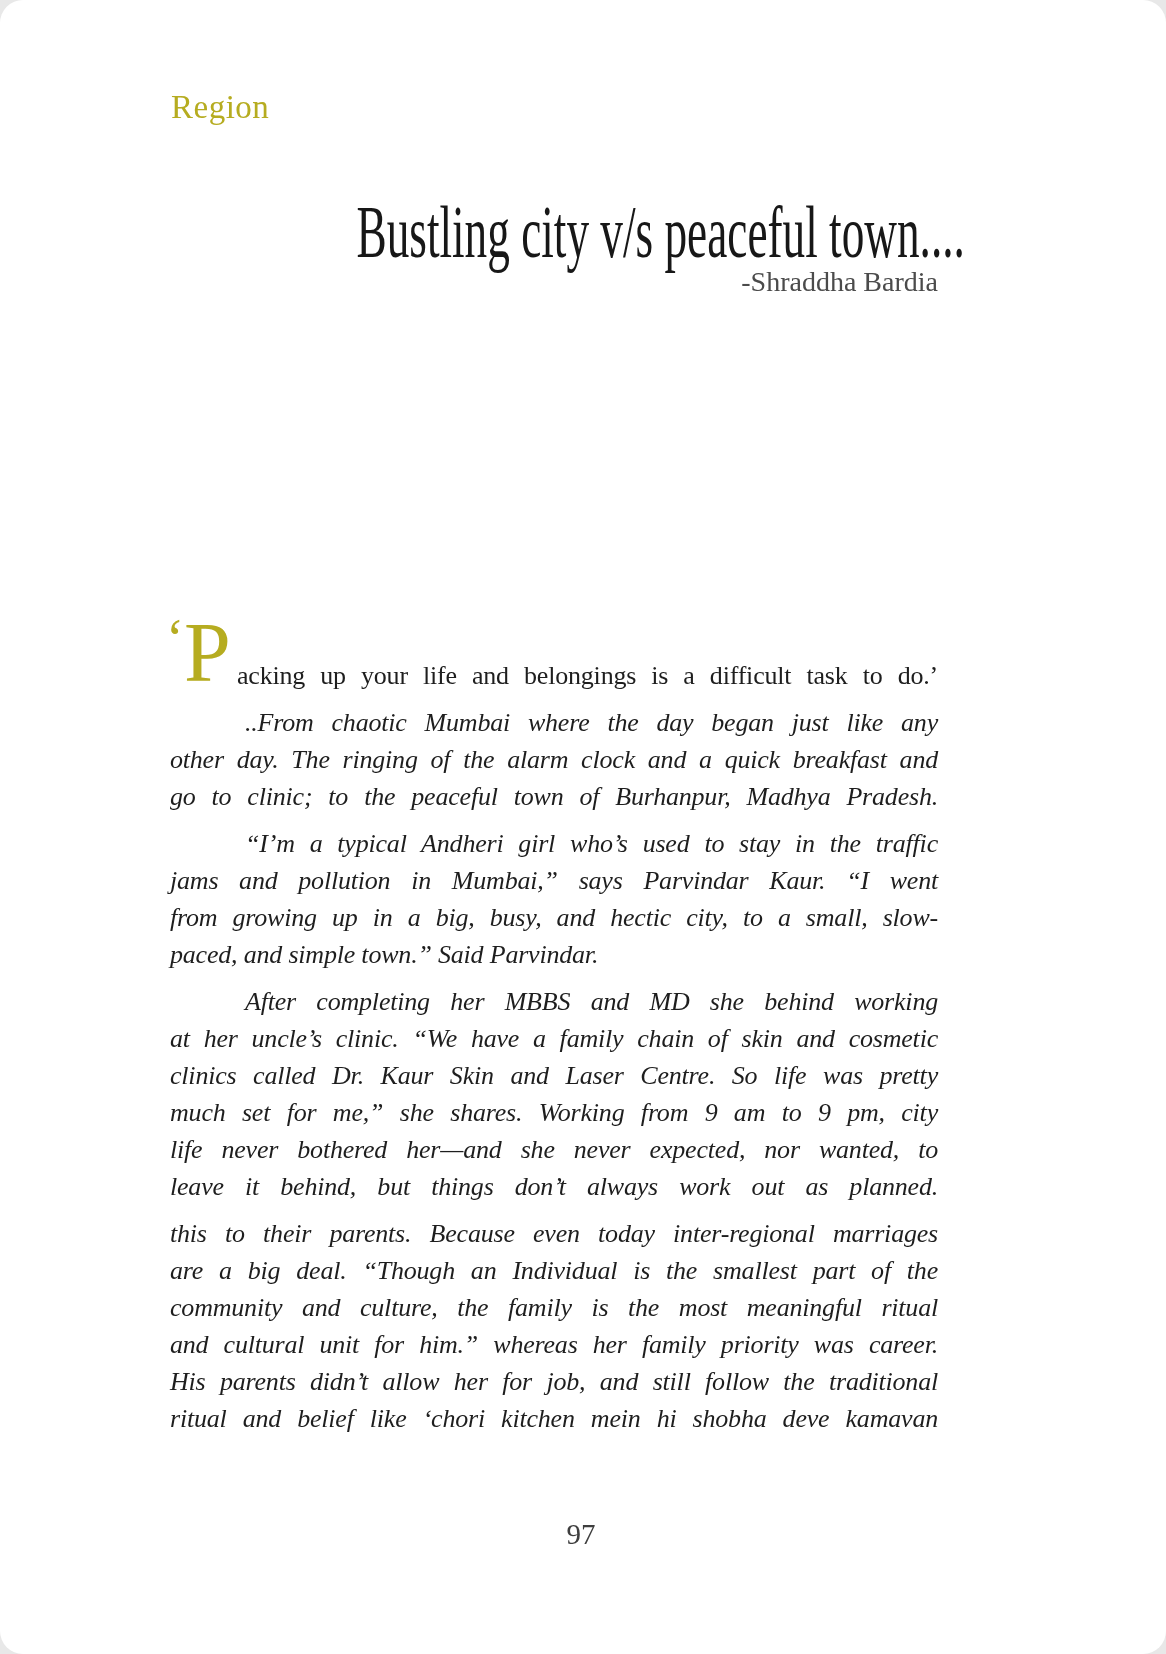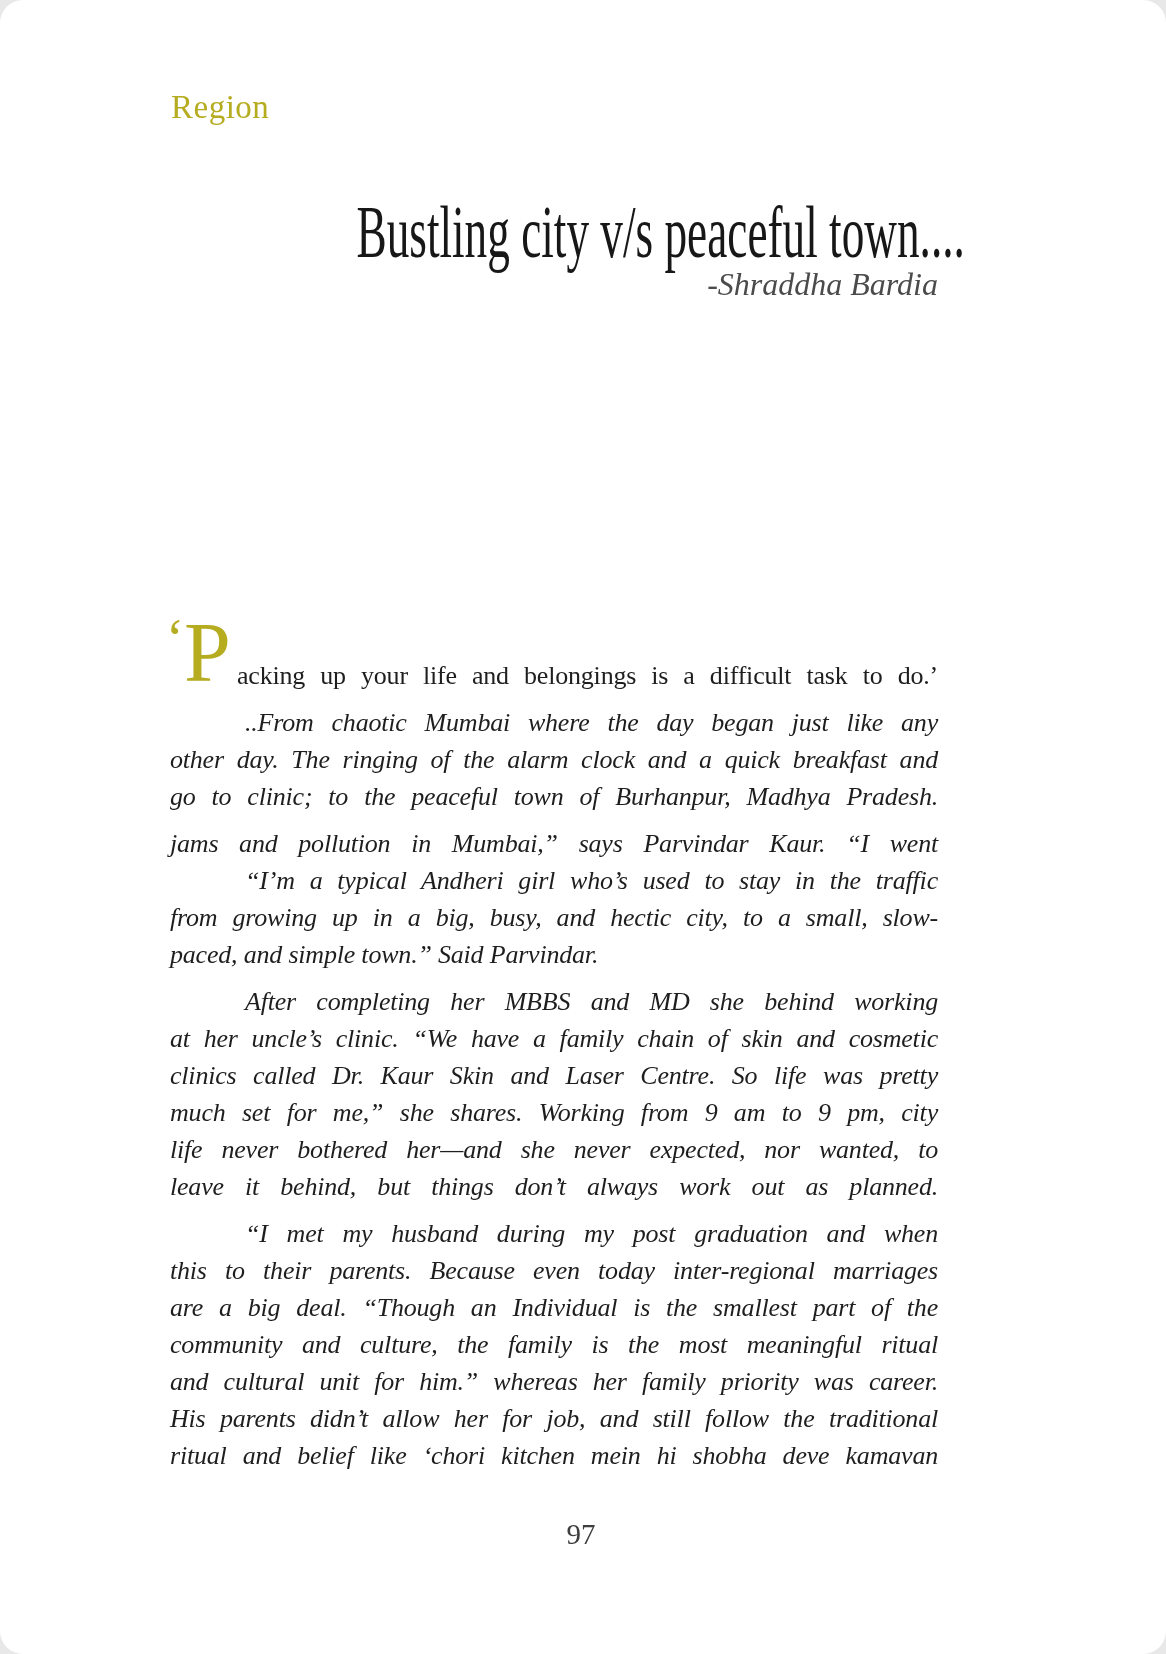--- a/index.html
+++ b/index.html
@@ -35,22 +35,21 @@
     transform-origin: center center;
     white-space: nowrap;
     font-size: 73px;
     line-height: 1;
     color: #171717;
   }
   .byline {
     position: absolute;
     right: 228px;
     top: 266px;
-    font-size: 32px;
-    font-style: italic;
+    font-size: 28px;
     color: #4b4b4b;
   }
   .drop-cap-quote {
     position: absolute;
     left: 166px;
     top: 612px;
     font-size: 54px;
     line-height: 1;
     color: #b6ac20;
   }
@@ -113,35 +112,34 @@
   <div class="body-text" id="body-text">
       <div class="paragraph">
         <div class="line dropcap-line">acking up your life and belongings is a difficult task to do.’</div>
       </div>
       <div class="paragraph">
         <div class="line indent">..From chaotic Mumbai where the day began just like any</div>
         <div class="line">other day. The ringing of the alarm clock and a quick breakfast and</div>
         <div class="line">go to clinic; to the peaceful town of Burhanpur, Madhya Pradesh.</div>
       </div>
       <div class="paragraph">
+        <div class="line indent">“I’m a typical Andheri girl who’s used to stay in the traffic</div>
         <div class="line">jams and pollution in Mumbai,” says Parvindar Kaur. “I went</div>
-        <div class="line indent">“I’m a typical Andheri girl who’s used to stay in the traffic</div>
         <div class="line">from growing up in a big, busy, and hectic city, to a small, slow-</div>
         <div class="line last">paced, and simple town.” Said Parvindar.</div>
       </div>
       <div class="paragraph">
         <div class="line indent">After completing her MBBS and MD she behind working</div>
         <div class="line">at her uncle’s clinic. “We have a family chain of skin and cosmetic</div>
         <div class="line">clinics called Dr. Kaur Skin and Laser Centre. So life was pretty</div>
         <div class="line">much set for me,” she shares. Working from 9 am to 9 pm, city</div>
         <div class="line">life never bothered her—and she never expected, nor wanted, to</div>
         <div class="line">leave it behind, but things don’t always work out as planned.</div>
       </div>
       <div class="paragraph">
-        <div class="line indent">“I met my husband during my post graduation and when</div>
         <div class="line">this to their parents. Because even today inter-regional marriages</div>
         <div class="line">are a big deal. “Though an Individual is the smallest part of the</div>
         <div class="line">community and culture, the family is the most meaningful ritual</div>
         <div class="line">and cultural unit for him.” whereas her family priority was career.</div>
         <div class="line">His parents didn’t allow her for job, and still follow the traditional</div>
         <div class="line">ritual and belief like ‘chori kitchen mein hi shobha deve kamavan</div>
       </div>
     </div>
 
   <div class="page-number">97</div>

